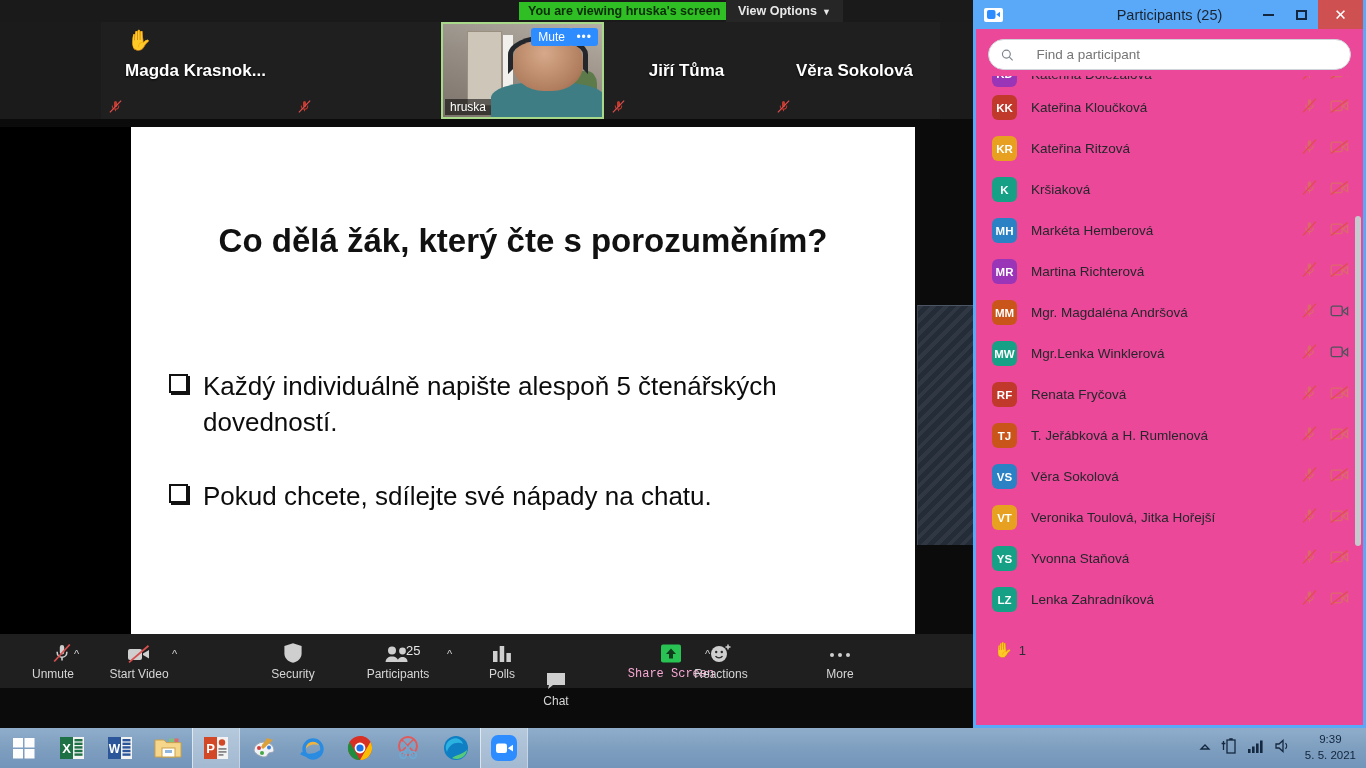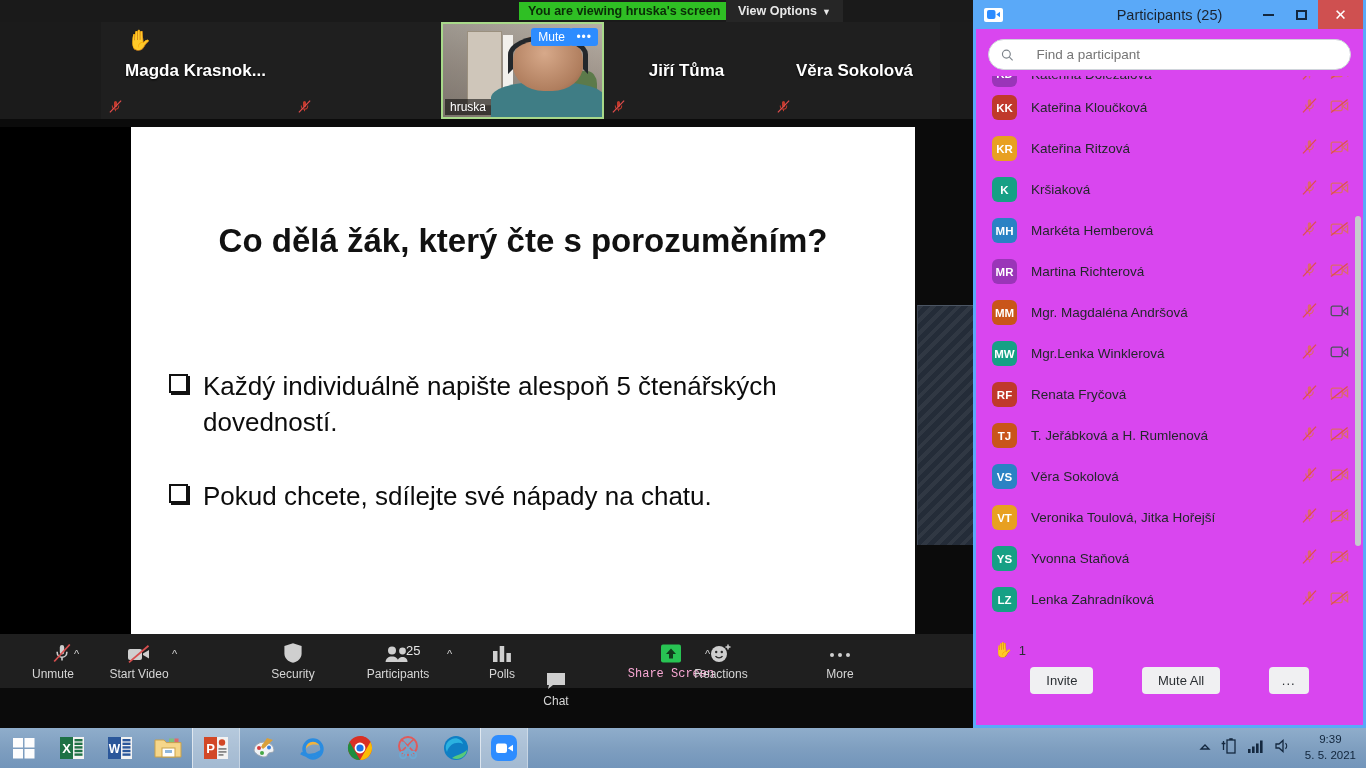--- a/index.html
+++ b/index.html
@@ -187,21 +187,21 @@
     position: absolute; top: 14px; color: #d0d0d0; font-size: 11px;
   }
   .tb-count {
     position: absolute; top: 9px; color: #e6e6e6; font-size: 13px;
   }
   .green-label { color: #f9a8d4; font-family: Liberation Mono, monospace; }
 
   
   .participants-win {
     position: absolute; left: 973px; top: 0; width: 393px; height: 728px;
-    background: #d946ef;
+    background: #ec4899;
     border: 3px solid #5aa9f8;
     border-top: none;
   }
   .pw-titlebar {
     position: relative; height: 29px; background: #5aa9f8;
     display: flex; align-items: center;
   }
   .pw-title {
     position: absolute; left: 0; right: 0; text-align: center;
     color: #1b2430; font-size: 14.5px;
@@ -791,25 +791,20 @@
           </span>
         </div>
         <div class="pw-scrollbar"></div>
     </div>
 
     <div class="pw-footer-hand">
       <span style="font-size:15px;">✋</span>
       <span>1</span>
     </div>
 
-    <div class="pw-footer-btns">
-      <button class="pw-btn">Invite</button>
-      <button class="pw-btn">Mute All</button>
-      <button class="pw-btn dots">...</button>
-    </div>
   </div>
 
   <div class="taskbar">
 
     <div class="start-btn">
       <svg width="26" height="26" viewBox="0 0 26 26">
         <rect x="2" y="3" width="10" height="9.5" fill="#fdfdfd"></rect>
         <rect x="13.5" y="3" width="10" height="9.5" fill="#fdfdfd"></rect>
         <rect x="2" y="14" width="10" height="9.5" fill="#fdfdfd"></rect>
         <rect x="13.5" y="14" width="10" height="9.5" fill="#fdfdfd"></rect>

